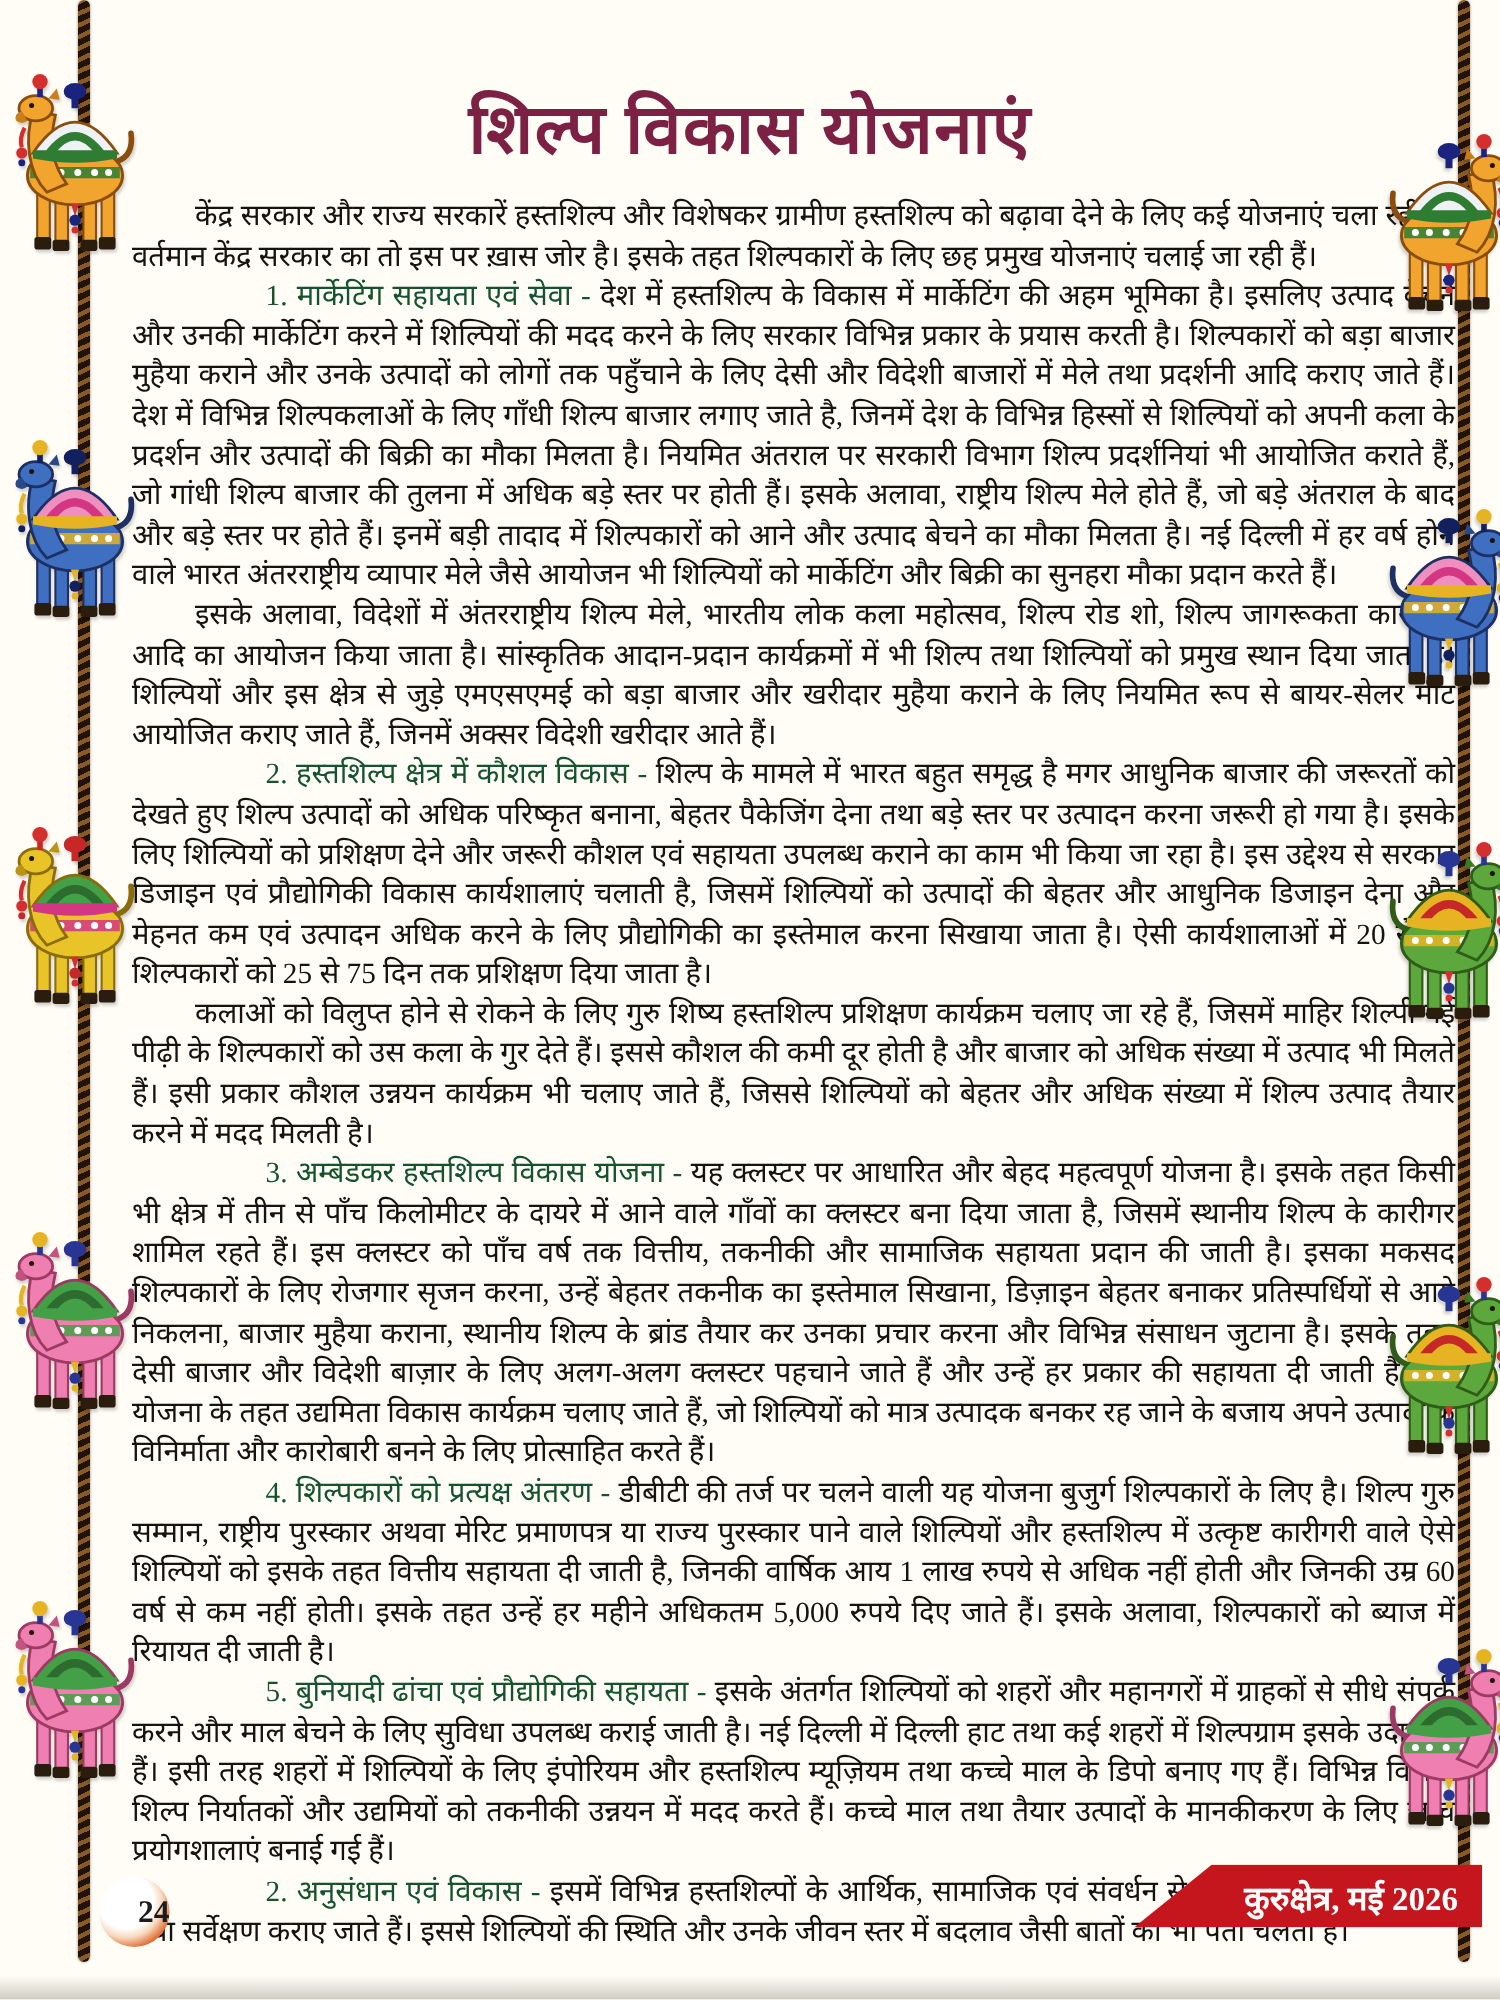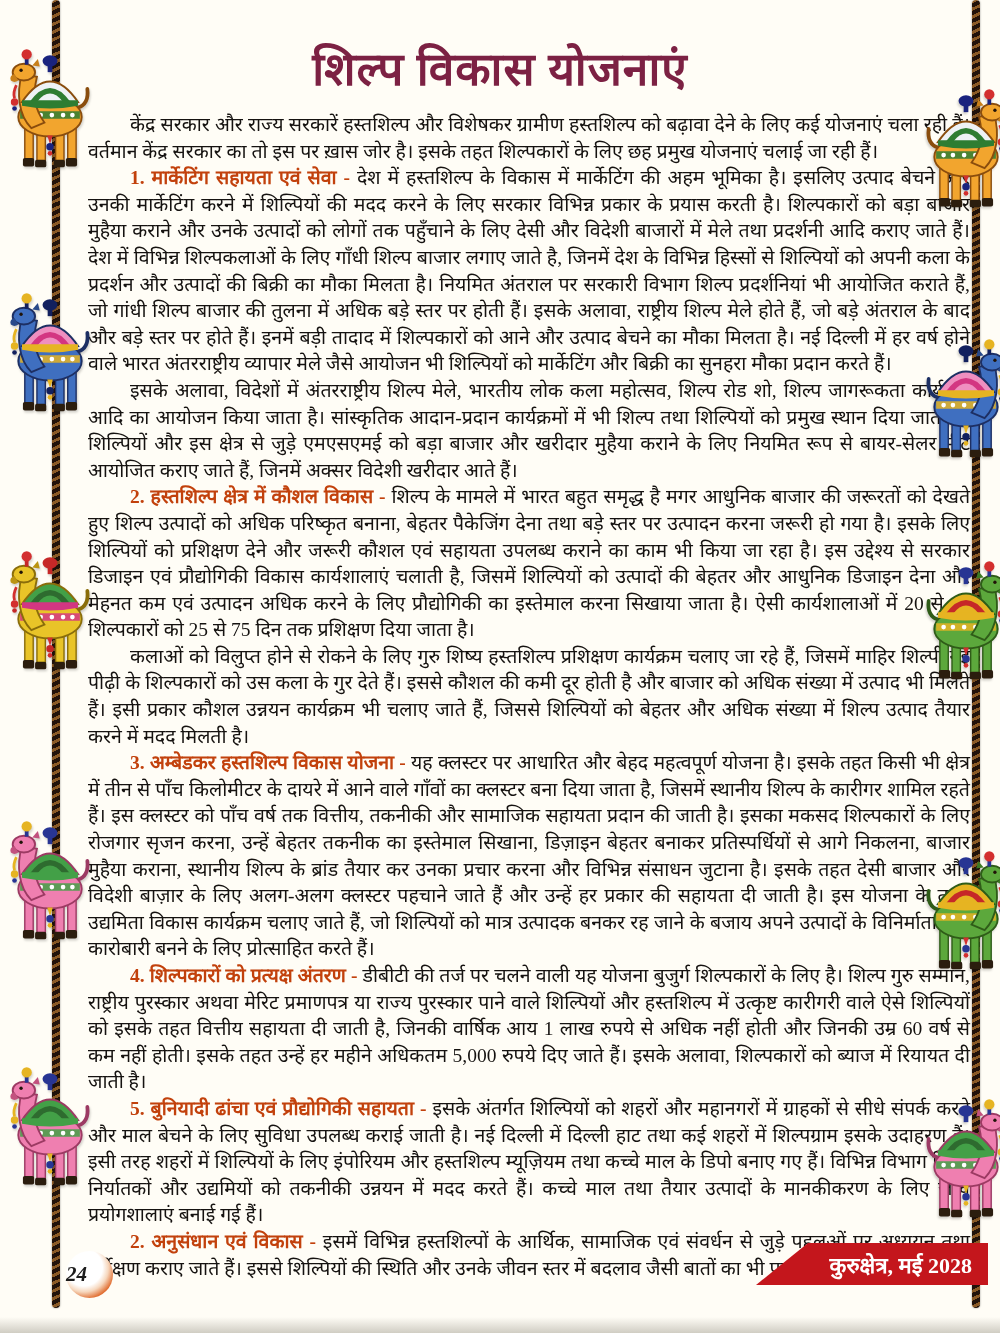--- a/index.html
+++ b/index.html
@@ -1,41 +1,41 @@
 <!DOCTYPE html>
 <html><head>
 <meta charset="utf-8">
 <style>
   html,body{margin:0;padding:0;}
   body{background:#e8e6de;font-family:"Liberation Serif", serif;}
   .page{position:relative;width:1000px;height:1333px;margin:0 auto;background:#fffdf6;overflow:hidden;}
-  .page-title{margin:0;padding-top:36px;text-align:center;font-size:46px;font-weight:700;color:#7c2143;letter-spacing:1px;}
+  .page-title{margin:17px;padding-top:36px;text-align:center;font-size:46px;font-weight:700;color:#7c2143;letter-spacing:1px;}
   .content{position:relative;z-index:1;margin:14px 30px 0 88px;text-align:justify;color:#151210;
            font-size:19.5px;line-height:26.6px;}
   .content p{margin:0;text-indent:42px;}
-  .shead{color:#c2410c;font-weight:700;}
+  .shead{color:#14532d;font-weight:400;margin-left:47px;}
   
   .cord{position:absolute;top:0;height:1308px;width:8px;border-radius:4px;z-index:2;
         background:repeating-linear-gradient(155deg,#8a5a26 0 3px,#21120a 3px 7px);
         box-shadow:0 0 2px rgba(0,0,0,.45);}
   .cord.left{left:52px;}
   .cord.right{right:20px;}
   
   .camel{position:absolute;width:112px;height:152px;z-index:3;filter:drop-shadow(1px 2px 1px rgba(0,0,0,.18));}
   .camel.flip{transform:scaleX(-1);}
   .pal-orange{--body:#f2a52e;--body2:#c87f1a;--saddle:#eef2f5;--saddle2:#2e7d32;--knob:#1a237e;--pom:#d32f2f;--accent:#2e7d32;--line:#8a4d0d;}
   .pal-blue{--body:#3f6fc0;--body2:#28498a;--saddle:#ef8fc0;--saddle2:#d33682;--knob:#12205e;--pom:#e6b422;--accent:#e6b422;--line:#1d2f63;}
   .pal-yellow{--body:#e9c428;--body2:#bb9412;--saddle:#43a047;--saddle2:#2e6b2f;--knob:#c62828;--pom:#d32f2f;--accent:#d33682;--line:#8a6d0a;}
   .pal-green{--body:#5ca83c;--body2:#3d7a24;--saddle:#e6b422;--saddle2:#c62828;--knob:#283593;--pom:#d32f2f;--accent:#e6b422;--line:#2f5c18;}
   .pal-pink{--body:#ef7fb0;--body2:#c2527f;--saddle:#43a047;--saddle2:#2e6b2f;--knob:#283593;--pom:#e6b422;--accent:#43a047;--line:#9c3a63;}
   
   .page-badge{position:absolute;left:66px;top:1251px;width:47px;height:47px;border-radius:50%;z-index:4;
               background:radial-gradient(circle at 38% 35%, #ffffff 0 44%, #f6d7bd 58%, #e06a2c 76%, #b92c14 100%);
-              display:flex;align-items:center;justify-content:flex-start;
-              font-family:"Liberation Serif",serif;font-size:21px;font-weight:700;color:#1c1c1c;font-style:italic;}
+              display:flex;align-items:center;justify-content:flex-end;
+              font-family:"Liberation Serif",serif;font-size:21px;font-weight:700;color:#1c1c1c;}
   .issue-banner{position:absolute;right:12px;top:1243px;width:232px;height:42px;background:#c4161c;z-index:4;
                 clip-path:polygon(52px 0, 100% 0, 100% 100%, 0 100%);
                 display:flex;align-items:center;justify-content:flex-end;padding-right:16px;box-sizing:border-box;
                 color:#ffffff;font-weight:700;font-size:22px;}
   .bottom-shade{position:absolute;left:0;right:0;bottom:0;height:16px;z-index:0;
                 background:linear-gradient(to bottom, rgba(0,0,0,0), rgba(120,115,100,.35));}
 </style>
 </head>
 <body>
 
@@ -133,17 +133,17 @@
     <p><b class="shead">3. अम्बेडकर हस्तशिल्प विकास योजना -</b> <span>यह क्लस्टर पर आधारित और बेहद महत्वपूर्ण योजना है। इसके तहत किसी भी क्षेत्र में तीन से पाँच किलोमीटर के दायरे में आने वाले गाँवों का क्लस्टर बना दिया जाता है, जिसमें स्थानीय शिल्प के कारीगर शामिल रहते हैं। इस क्लस्टर को पाँच वर्ष तक वित्तीय, तकनीकी और सामाजिक सहायता प्रदान की जाती है। इसका मकसद शिल्पकारों के लिए रोजगार सृजन करना, उन्हें बेहतर तकनीक का इस्तेमाल सिखाना, डिज़ाइन बेहतर बनाकर प्रतिस्पर्धियों से आगे निकलना, बाजार मुहैया कराना, स्थानीय शिल्प के ब्रांड तैयार कर उनका प्रचार करना और विभिन्न संसाधन जुटाना है। इसके तहत देसी बाजार और विदेशी बाज़ार के लिए अलग-अलग क्लस्टर पहचाने जाते हैं और उन्हें हर प्रकार की सहायता दी जाती है। इस योजना के तहत उद्यमिता विकास कार्यक्रम चलाए जाते हैं, जो शिल्पियों को मात्र उत्पादक बनकर रह जाने के बजाय अपने उत्पादों के विनिर्माता और कारोबारी बनने के लिए प्रोत्साहित करते हैं।</span></p>
     <p><b class="shead">4. शिल्पकारों को प्रत्यक्ष अंतरण -</b> <span>डीबीटी की तर्ज पर चलने वाली यह योजना बुजुर्ग शिल्पकारों के लिए है। शिल्प गुरु सम्मान, राष्ट्रीय पुरस्कार अथवा मेरिट प्रमाणपत्र या राज्य पुरस्कार पाने वाले शिल्पियों और हस्तशिल्प में उत्कृष्ट कारीगरी वाले ऐसे शिल्पियों को इसके तहत वित्तीय सहायता दी जाती है, जिनकी वार्षिक आय 1 लाख रुपये से अधिक नहीं होती और जिनकी उम्र 60 वर्ष से कम नहीं होती। इसके तहत उन्हें हर महीने अधिकतम 5,000 रुपये दिए जाते हैं। इसके अलावा, शिल्पकारों को ब्याज में रियायत दी जाती है।</span></p>
     <p><b class="shead">5. बुनियादी ढांचा एवं प्रौद्योगिकी सहायता -</b> <span>इसके अंतर्गत शिल्पियों को शहरों और महानगरों में ग्राहकों से सीधे संपर्क करने और माल बेचने के लिए सुविधा उपलब्ध कराई जाती है। नई दिल्ली में दिल्ली हाट तथा कई शहरों में शिल्पग्राम इसके उदाहरण हैं। इसी तरह शहरों में शिल्पियों के लिए इंपोरियम और हस्तशिल्प म्यूज़ियम तथा कच्चे माल के डिपो बनाए गए हैं। विभिन्न विभाग शिल्प निर्यातकों और उद्यमियों को तकनीकी उन्नयन में मदद करते हैं। कच्चे माल तथा तैयार उत्पादों के मानकीकरण के लिए जांच प्रयोगशालाएं बनाई गई हैं।</span></p>
     <p><b class="shead">2. अनुसंधान एवं विकास -</b> <span>इसमें विभिन्न हस्तशिल्पों के आर्थिक, सामाजिक एवं संवर्धन से जुड़े पहलुओं पर अध्ययन तथा सर्वेक्षण कराए जाते हैं। इससे शिल्पियों की स्थिति और उनके जीवन स्तर में बदलाव जैसी बातों का भी पता चलता है।</span></p>
   </div>
 
   <div class="page-badge">
     <span>24</span>
   </div>
   <div class="issue-banner">
-    <span>कुरुक्षेत्र, मई 2028</span>
+    <span>कुरुक्षेत्र, मई 2026</span>
   </div>
 
   <div class="bottom-shade"></div>
 </div>
 
 </body></html>

